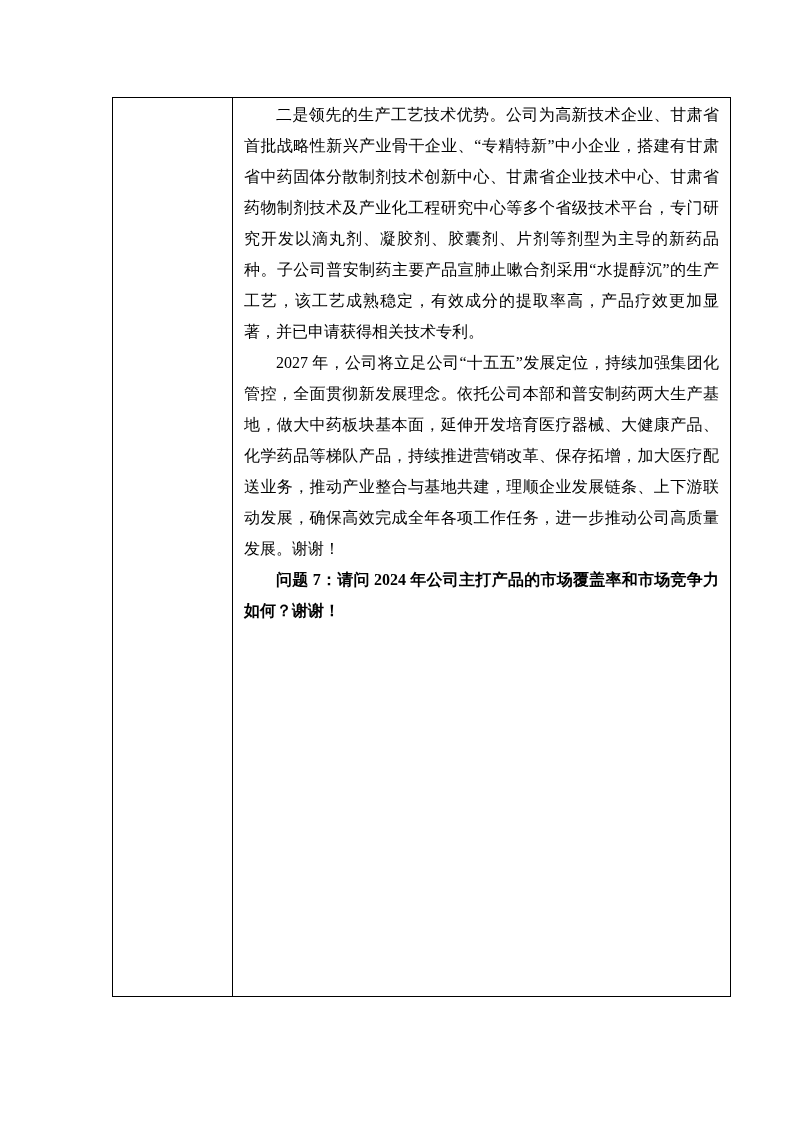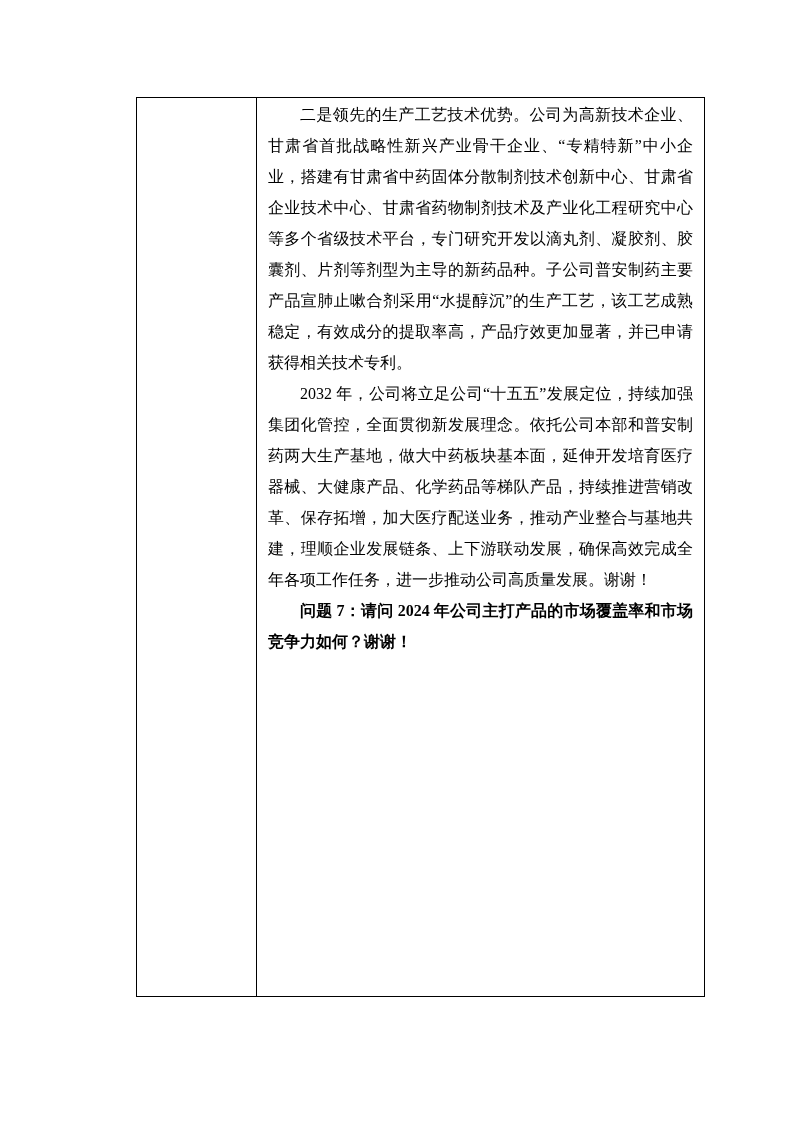--- a/index.html
+++ b/index.html
@@ -12,26 +12,25 @@
     width: 794px;
     height: 1122px;
     background: #ffffff;
     font-family: "Liberation Serif", "DejaVu Serif", serif;
     overflow: hidden;
   }
   .doc-table {
     position: absolute;
     left: 112px;
     top: 97px;
-    width: 569px;
+    width: 619px;
     height: 900px;
     border: 1px solid #000000;
     display: flex;
     box-sizing: border-box;
-    margin-left: 24px;
   }
   .cell-left {
     width: 120px;
     flex: 0 0 120px;
     border-right: 1px solid #000000;
     box-sizing: border-box;
   }
   .cell-content {
     flex: 1 1 auto;
     box-sizing: border-box;
@@ -53,18 +52,18 @@
   }
 </style>
 </head>
 <body>
 
 <div class="page">
   <div class="doc-table">
     <div class="cell-left"></div>
     <div class="cell-content">
       <p>二是领先的生产工艺技术优势。公司为高新技术企业、甘肃省首批战略性新兴产业骨干企业、“专精特新”中小企业，搭建有甘肃省中药固体分散制剂技术创新中心、甘肃省企业技术中心、甘肃省药物制剂技术及产业化工程研究中心等多个省级技术平台，专门研究开发以滴丸剂、凝胶剂、胶囊剂、片剂等剂型为主导的新药品种。子公司普安制药主要产品宣肺止嗽合剂采用“水提醇沉”的生产工艺，该工艺成熟稳定，有效成分的提取率高，产品疗效更加显著，并已申请获得相关技术专利。</p>
-      <p>2032 年，公司将立足公司“十五五”发展定位，持续加强集团化管控，全面贯彻新发展理念。依托公司本部和普安制药两大生产基地，做大中药板块基本面，延伸开发培育医疗器械、大健康产品、化学药品等梯队产品，持续推进营销改革、保存拓增，加大医疗配送业务，推动产业整合与基地共建，理顺企业发展链条、上下游联动发展，确保高效完成全年各项工作任务，进一步推动公司高质量发展。谢谢！</p>
+      <p>2027 年，公司将立足公司“十五五”发展定位，持续加强集团化管控，全面贯彻新发展理念。依托公司本部和普安制药两大生产基地，做大中药板块基本面，延伸开发培育医疗器械、大健康产品、化学药品等梯队产品，持续推进营销改革、保存拓增，加大医疗配送业务，推动产业整合与基地共建，理顺企业发展链条、上下游联动发展，确保高效完成全年各项工作任务，进一步推动公司高质量发展。谢谢！</p>
       <p class="bold">问题 7：请问 2024 年公司主打产品的市场覆盖率和市场竞争力如何？谢谢！</p>
 
     </div>
   </div>
 </div>
 
 </body></html>

